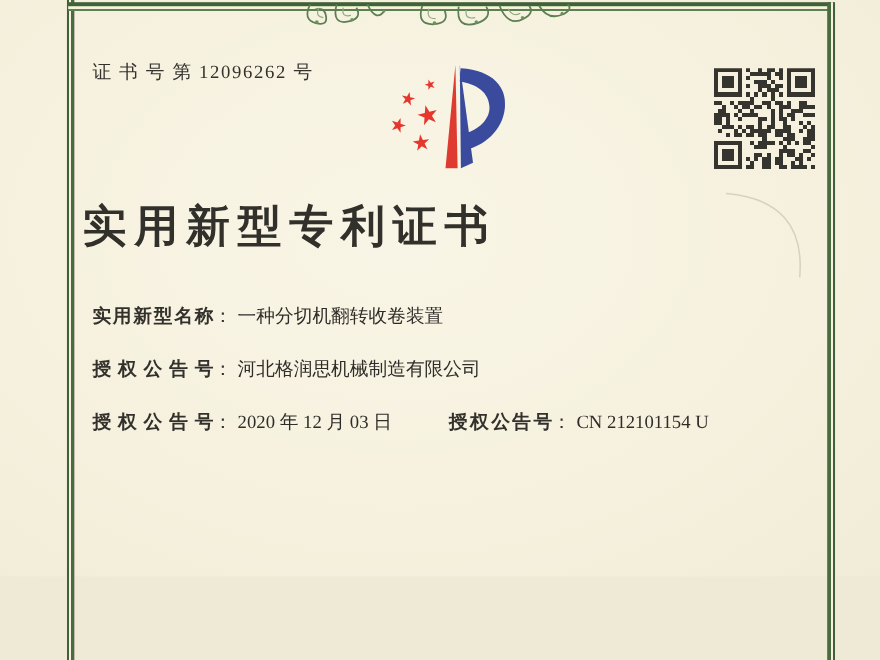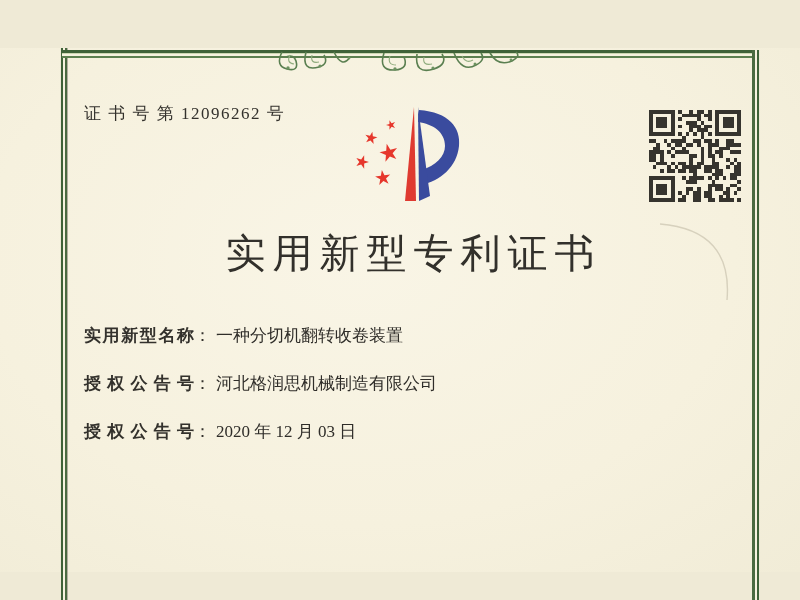--- a/index.html
+++ b/index.html
@@ -6,21 +6,20 @@
   body{
     width:800px;height:600px;overflow:hidden;
     font-family:"Liberation Serif","DejaVu Serif",serif;
     background:#efead6;
   }
   #page{
     position:relative;width:800px;height:524px;
     background:
       radial-gradient(ellipse at 45% 40%, #f9f5e6 0%, #f6f1de 60%, #f1ecd7 100%);
     color:#2e2c28;
-    margin-top:48px;
   }
   
   .border-left{
     position:absolute;left:60px;top:0;width:8px;height:600px;
     background:linear-gradient(to right,#eee9d6 0 1px,#3f6238 1px 3px,#f6f2df 3px 5px,#4a6a40 5px 7px,#b3afa0 7px 8px);
   }
   .border-top{
     position:absolute;left:62px;top:2px;width:696px;height:8px;
     background:linear-gradient(to bottom,#3f6238 0 3px,#ccd7b2 3px 4px,#f6f2df 4px 6px,#5d8050 6px 8px);
   }
@@ -33,21 +32,21 @@
 
   .cert-no{
     position:absolute;left:84px;top:54px;
     font-size:17px;letter-spacing:1.5px;color:#33312c;
   }
   .logo{position:absolute;left:333px;top:56px;}
   .qr{position:absolute;left:649px;top:62px;width:92px;height:92px;}
 
   .title{
     position:absolute;left:68px;top:178px;width:684px;
-    text-align:center;font-size:40px;font-weight:normal;
+    font-size:40px;font-weight:bold;
     letter-spacing:7px;padding-left:7px;box-sizing:border-box;
     color:#32302b;
   }
 
   .fields{position:absolute;left:84px;top:276px;width:668px;font-size:17px;}
   .field-row{position:relative;height:22px;margin-bottom:26px;white-space:nowrap;}
   .flabel{
     display:inline-block;width:110px;vertical-align:top;
     text-align:justify;text-align-last:justify;color:#33312c;font-weight:bold;
   }
@@ -451,16 +450,19 @@
 
 
 
     <div class="field-row">
       <span class="flabel">授权公告号</span><span class="fcolon">：</span><span class="fvalue">河北格润思机械制造有限公司</span>
     </div>
 
 
     <div class="field-row">
       <span class="flabel">授权公告号</span><span class="fcolon">：</span><span class="fvalue">2020 年 12 月 03 日</span>
+      <span class="field-right">
+        <span class="flabel" style="width:94px">授权公告号</span><span class="fcolon">：</span><span class="fvalue">CN 212101154 U</span>
+      </span>
     </div>
 
   </div>
 </div>
 
 </body></html>

